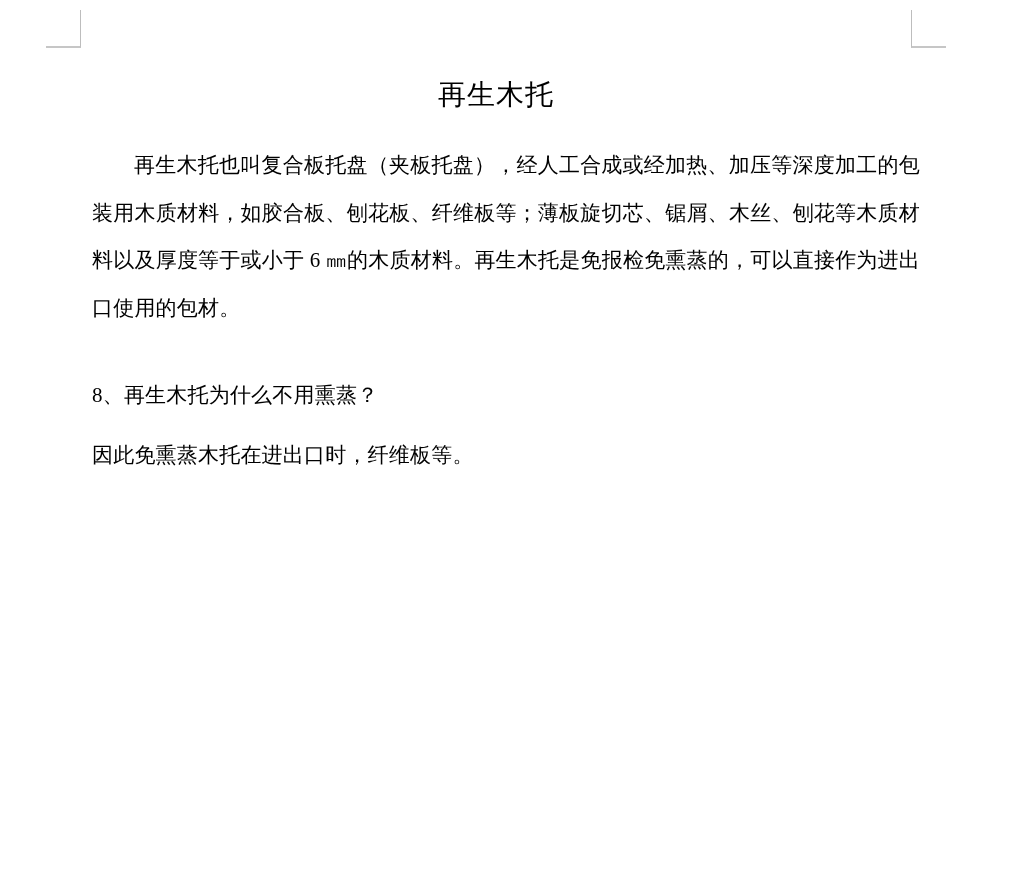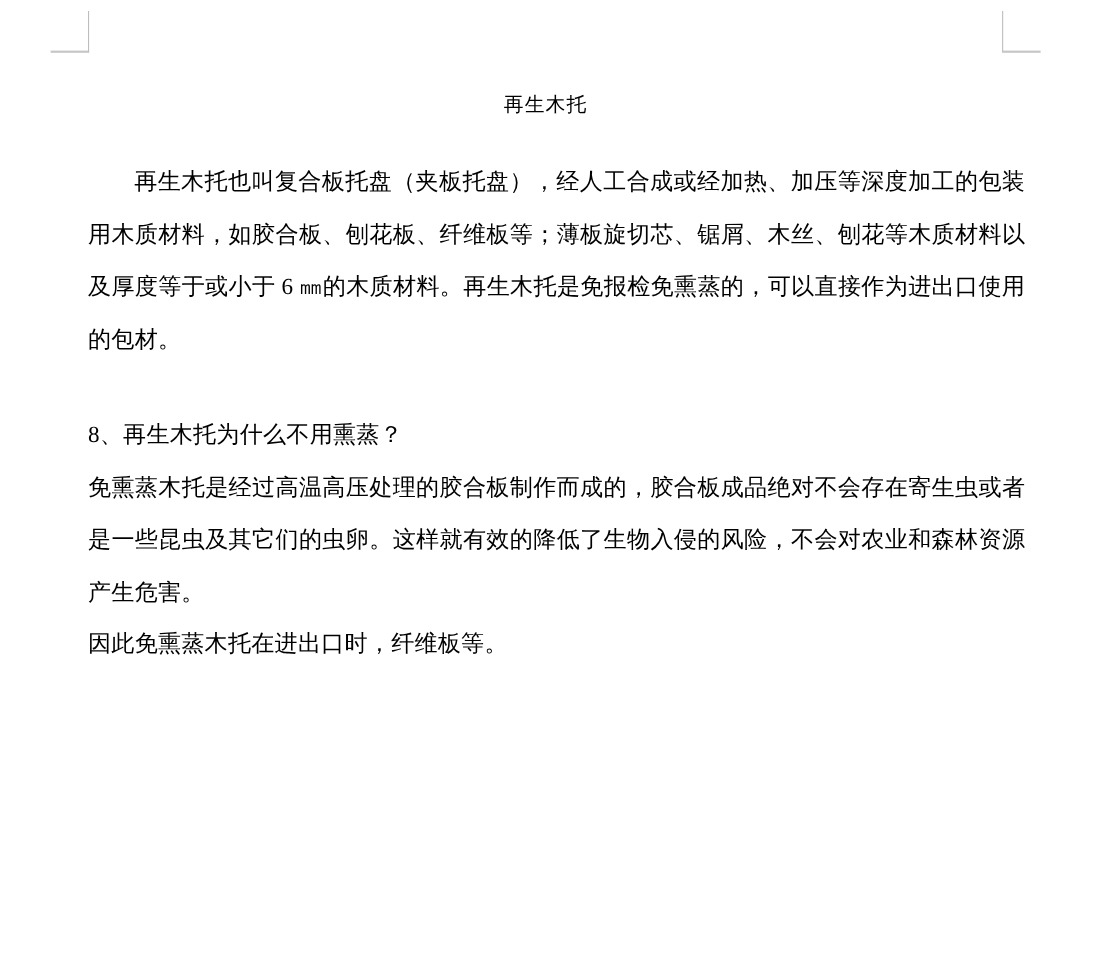--- a/index.html
+++ b/index.html
@@ -35,28 +35,28 @@
   }
   .content {
     position: absolute;
     left: 80px;
     top: 78px;
     width: 852px;
   }
   h1.doc-title {
     margin: 0;
     padding: 0 20px 0 0;
-    font-size: 18px;
+    font-size: 28px;
     line-height: 34px;
     font-weight: 400;
     text-align: center;
     letter-spacing: 1px;
   }
   p {
-    margin: 0;
+    margin: 12px;
     font-size: 21px;
     line-height: 47.5px;
     text-align: justify;
     letter-spacing: 0.2px;
     word-break: break-all;
   }
   p.first-para {
     margin-top: 30px;
     text-indent: 42px;
   }
@@ -72,19 +72,18 @@
   <div class="crop-mark tl"></div>
   <div class="crop-mark tr"></div>
 
   <div class="content">
     <h1 class="doc-title">再生木托</h1>
 
     <p class="first-para">再生木托也叫复合板托盘（夹板托盘），经人工合成或经加热、加压等深度加工的包装用木质材料，如胶合板、刨花板、纤维板等；薄板旋切芯、锯屑、木丝、刨花等木质材料以及厚度等于或小于 6 ㎜的木质材料。再生木托是免报检免熏蒸的，可以直接作为进出口使用的包材。</p>
 
     <p class="section-heading">8、再生木托为什么不用熏蒸？</p>
 
-    <p>免熏蒸木托是经过高温高压处理的胶合板制作而成的，胶合板成品绝对不会存在寄生虫或者是一些昆虫及其它们的虫卵。这样就有效的降低了生物入侵的风险，不会对农业和森林资源产生危害。</p>
 
     <p>因此免熏蒸木托在进出口时，纤维板等。</p>
 
   </div>
 
 </div>
 
 </body></html>

